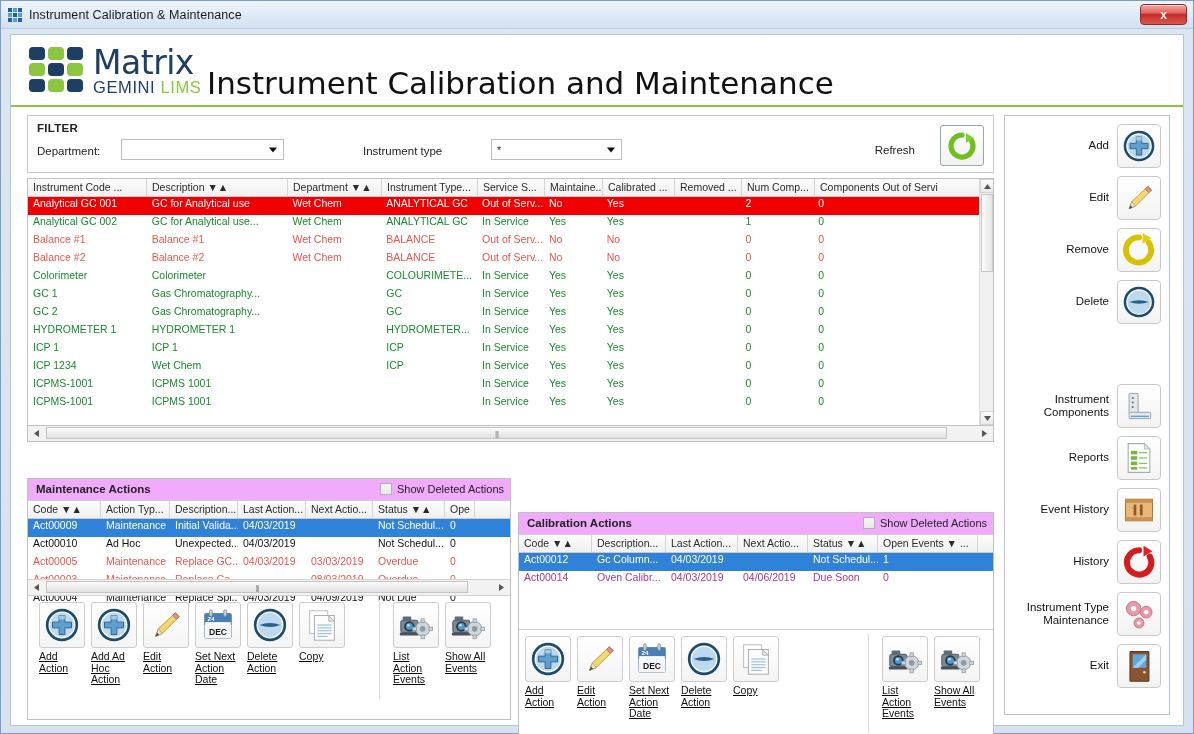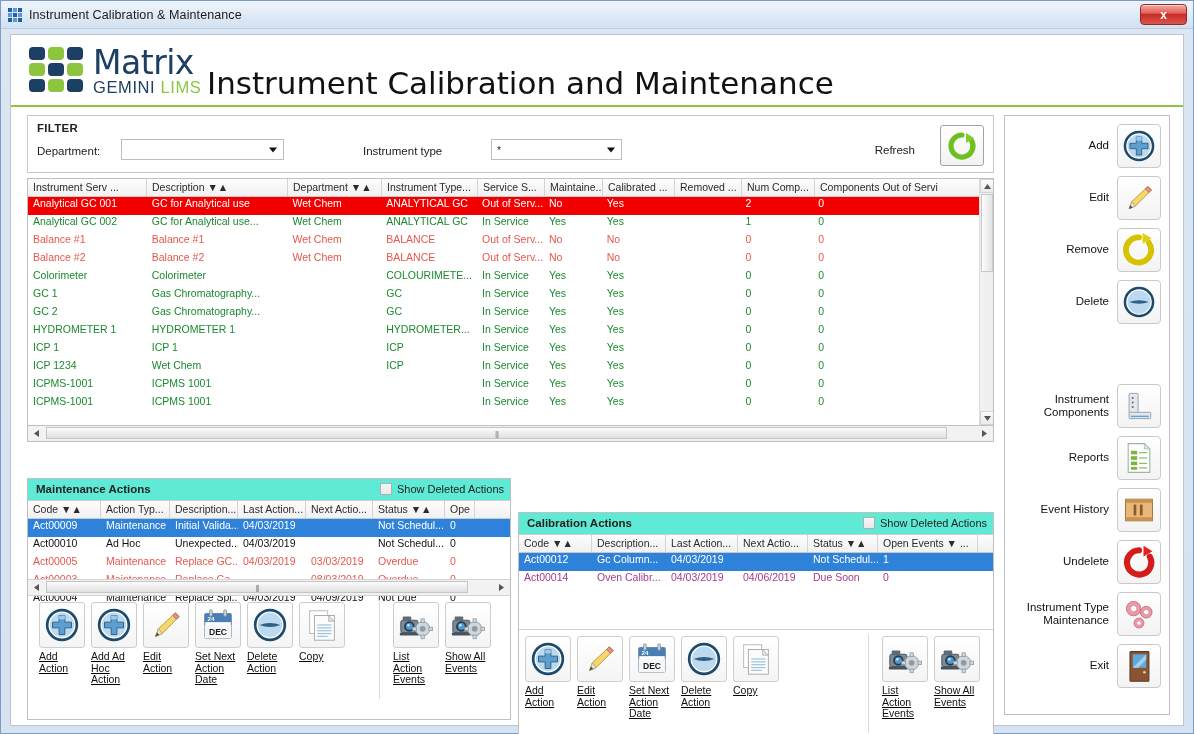--- a/index.html
+++ b/index.html
@@ -176,21 +176,21 @@
     display: flex; align-items: center; justify-content: center;
     font-size: 8px; color: #8a8a8a; letter-spacing: -1px; cursor: pointer;
   }
 
   
   .act-panel { position: absolute; border: 1px solid #c0c0c0; background: #fff; }
   .panel-maint { left: 16px; top: 443px; width: 484px; height: 242px; }
   .panel-calib { left: 507px; top: 454px; width: 476px; height: 242px; margin-top: 23px; }
   .panel-head {
     position: relative; height: 22px;
-    border-bottom: 1px solid #cfcfcf; background: #5eead4;
+    border-bottom: 1px solid #cfcfcf; background: #f0abfc;
   }
   .panel-title {
     position: absolute; left: 8px; top: 4px;
     font-size: 11.5px; font-weight: bold; color: #222;
   }
   .sda { position: absolute; right: 6px; top: 4px; display: flex; align-items: center; cursor: pointer; }
   .sda .cb {
     width: 12px; height: 12px; border: 1px solid #b0b0b0;
     background: linear-gradient(to bottom,#f6f6f6,#e8e8e8); margin-right: 5px;
   }
@@ -302,21 +302,21 @@
         <svg width="30" height="30" viewBox="0 0 30 30">
           <path d="M15 4a11 11 0 1 0 9.5 5.5" fill="none" stroke="#6fbf1f" stroke-width="5.2" stroke-linecap="round"></path>
           <path d="M19 2 L27 7 L19 12 Z" fill="#7fce2c"></path>
         </svg>
       </div>
     </div>
 
     <div class="gridbox inst-grid">
       <div class="inst-scrollarea">
         <div class="ghead" id="inst-head" style="width: 953px;">
-            <div style="width: 119px;">Instrument Serv ...</div>
+            <div style="width: 119px;">Instrument Code ...</div>
             <div style="width: 141px;">Description ▼▲</div>
             <div style="width: 94px;">Department ▼▲</div>
             <div style="width: 96px;">Instrument Type...</div>
             <div style="width: 67px;">Service S...</div>
             <div style="width: 58px;">Maintaine...</div>
             <div style="width: 72px;">Calibrated ...</div>
             <div style="width: 67px;">Removed ...</div>
             <div style="width: 73px;">Num Comp...</div>
             <div style="width: 166px;">Components Out of Servi</div>
           </div>
@@ -961,21 +961,21 @@
         <rect x="5" y="8" width="30" height="4" fill="#c99152"></rect>
         <rect x="5" y="28" width="30" height="4" fill="#c99152"></rect>
         <g fill="#8a5a2a">
                 <rect x="14" y="14" width="3" height="12"></rect>
                 <rect x="21" y="14" width="3" height="12"></rect>
               </g>
             </svg>
           </div>
         </div>
         <div class="sb-item" style="top: 422px;">
-          <div class="sb-label">Undelete</div>
+          <div class="sb-label">History</div>
           <div class="sb-icon">
             <svg width="36" height="36" viewBox="0 0 40 40">
               <path d="M20 7 A13.5 13.5 0 1 0 32 14" fill="none" stroke="#d41c1c" stroke-width="6.8" stroke-linecap="round"></path>
         <path d="M25 2 L35 8 L25 14 Z" fill="#e02222"></path>
             </svg>
           </div>
         </div>
         <div class="sb-item" style="top: 474px;">
           <div class="sb-label">Instrument Type
 Maintenance</div>

